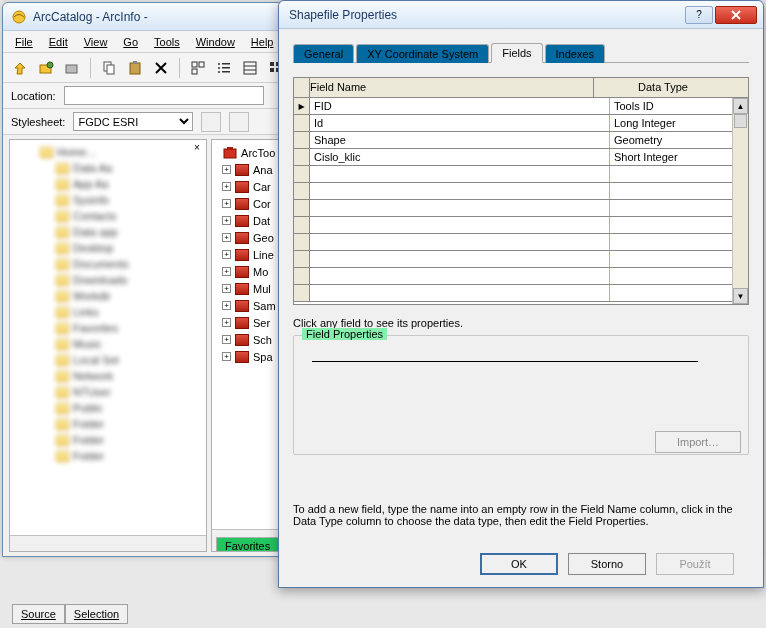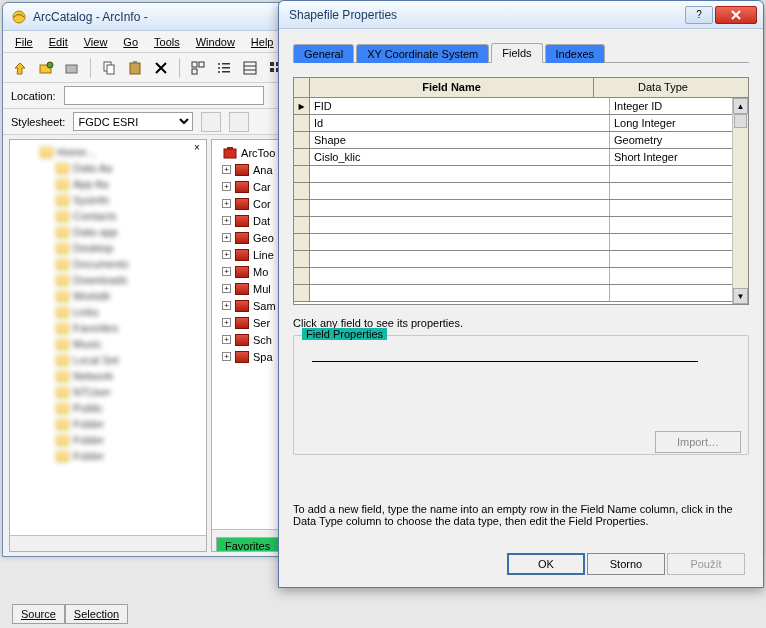--- a/index.html
+++ b/index.html
@@ -43,50 +43,50 @@
 
 
 .dialog { position: absolute; left: 278px; top: 0px; width: 486px; height: 588px; background: #f0f0f0; border: 1px solid #5578a8; border-radius: 6px 6px 0 0; box-shadow: 0 3px 12px rgba(0,0,0,0.35); }
 .dlg-titlebar { height: 28px; background: linear-gradient(#f7fbff,#d8e6f6); display: flex; align-items: center; padding: 0 6px 0 10px; border-radius: 6px 6px 0 0; border-bottom: 1px solid #b8c8de; }
 .dlg-titlebar .title { color: #1b3a66; font-size: 12px; flex: 1; }
 .win-btn { width: 28px; height: 18px; margin-left: 2px; border: 1px solid #8fa8c8; background: linear-gradient(#eaf2fb,#cfe0f2); display:flex; align-items:center; justify-content:center; font-size:10px; border-radius: 2px; }
 .win-btn.close { background: linear-gradient(#ef6a5a,#c93020); color: #fff; border-color: #a02010; width: 42px; }
 
 .dlg-body { padding: 10px 14px; }
 .tabstrip { display: flex; border-bottom: 1px solid #a8a8a8; height: 24px; align-items: flex-end; }
-.tabstrip .t { border: 1px solid #a8a8a8; border-bottom: none; background: #3b82f6; padding: 3px 10px; margin-right: 2px; position: relative; top: 1px; border-radius: 3px 3px 0 0; }
+.tabstrip .t { border: 1px solid #a8a8a8; border-bottom: none; background: #0369a1; padding: 3px 10px; margin-right: 2px; position: relative; top: 1px; border-radius: 3px 3px 0 0; }
 .tabstrip .t.active { background: #f0f0f0; border-bottom: 1px solid #f0f0f0; z-index: 2; }
 
 .field-table-wrap { margin-top: 14px; border: 1px solid #888; background: #fff; position: relative; }
 .ft-head { display: flex; background: #ece9d8; border-bottom: 1px solid #888; height: 20px; }
 .ft-head .gutter { width: 16px; border-right: 1px solid #888; }
-.ft-head .colA { flex: 1; border-right: 1px solid #888; text-align: center; line-height: 19px; font-weight: bold; }
+.ft-head .colA { flex: 1; border-right: 1px solid #888; line-height: 19px; }
 .ft-head .colB { width: 138px; text-align: center; line-height: 19px; }
 .ft-head .sbar { width: 16px; background: #ece9d8; }
 .ft-rows { }
 .ft-row { display: flex; height: 17px; border-bottom: 1px solid #888; }
 .ft-row .gutter { width: 16px; border-right: 1px solid #888; background: #ece9d8; display:flex; align-items:center; justify-content:center; }
 .ft-row .colA { flex: 1; border-right: 1px solid #eab308; padding: 0 4px; line-height: 16px; }
 .ft-row .colB { width: 138px; padding: 0 4px; line-height: 16px; }
 .ft-row.sel .colA, .ft-row.sel .colB { color: #000; }
 .ft-row.sel .gutter::before { content: "▶"; font-size: 8px; }
 .ft-vscroll { position: absolute; right: 0; top: 20px; bottom: 0; width: 16px; background: #ece9d8; border-left: 1px solid #c0c0c0; }
 .ft-vscroll .up, .ft-vscroll .dn { height: 16px; background: #ddd; border: 1px solid #aaa; font-size:8px; display:flex; align-items:center; justify-content:center; }
 .ft-vscroll .dn { position:absolute; bottom:0; left:0; right:0; }
 .ft-vscroll .thumb { position:absolute; top:16px; left:1px; right:1px; height:14px; background:#ddd; border:1px solid #aaa; }
 
 .hint1 { margin-top: 12px; }
 .fieldprops-group { margin-top: 6px; border: 1px solid #c8c8c8; border-radius: 2px; padding: 10px; position: relative; height: 120px; }
-.fieldprops-group .legend { position: absolute; top: -8px; left: 8px; background: #14b8a6; padding: 0 4px; }
+.fieldprops-group .legend { position: absolute; top: -8px; left: 8px; background: #86efac; padding: 0 4px; }
 .fp-line { border-bottom: 1px solid #000; height: 12px; margin: 4px 40px 0 8px; }
 
 .import-btn { position: absolute; right: 22px; top: 430px; width: 86px; height: 22px; background: #f0f0f0; border: 1px solid #b0b0b0; color: #888; }
 .hint2 { margin-top: 48px; padding-right: 12px; }
 
-.dlg-buttons { position: absolute; bottom: 12px; right: 18px; display: flex; gap: 2px; }
+.dlg-buttons { position: absolute; bottom: 12px; right: 29px; display: flex; gap: 10px; }
 .dlg-buttons button { width: 78px; height: 22px; background: #f0f0f0; border: 1px solid #888; }
 .dlg-buttons button.default { border: 2px solid #3a6ea5; }
 .dlg-buttons button:disabled { color: #999; border-color: #bbb; }
 
 
 .ico { width: 16px; height: 16px; }
 </style>
 </head>
 <body>
 
@@ -316,21 +316,21 @@
       <div class="ft-head">
         <div class="gutter"></div>
         <div class="colA">Field Name</div>
         <div class="colB">Data Type</div>
         <div class="sbar"></div>
       </div>
       <div class="ft-rows" id="ft-rows">
           <div class="ft-row sel">
             <div class="gutter"></div>
             <div class="colA">FID</div>
-            <div class="colB">Integer ID</div>
+            <div class="colB">Tools ID</div>
           </div>
           <div class="ft-row">
             <div class="gutter"></div>
             <div class="colA">Id</div>
             <div class="colB">Long Integer</div>
           </div>
           <div class="ft-row">
             <div class="gutter"></div>
             <div class="colA">Shape</div>
             <div class="colB">Geometry</div>

